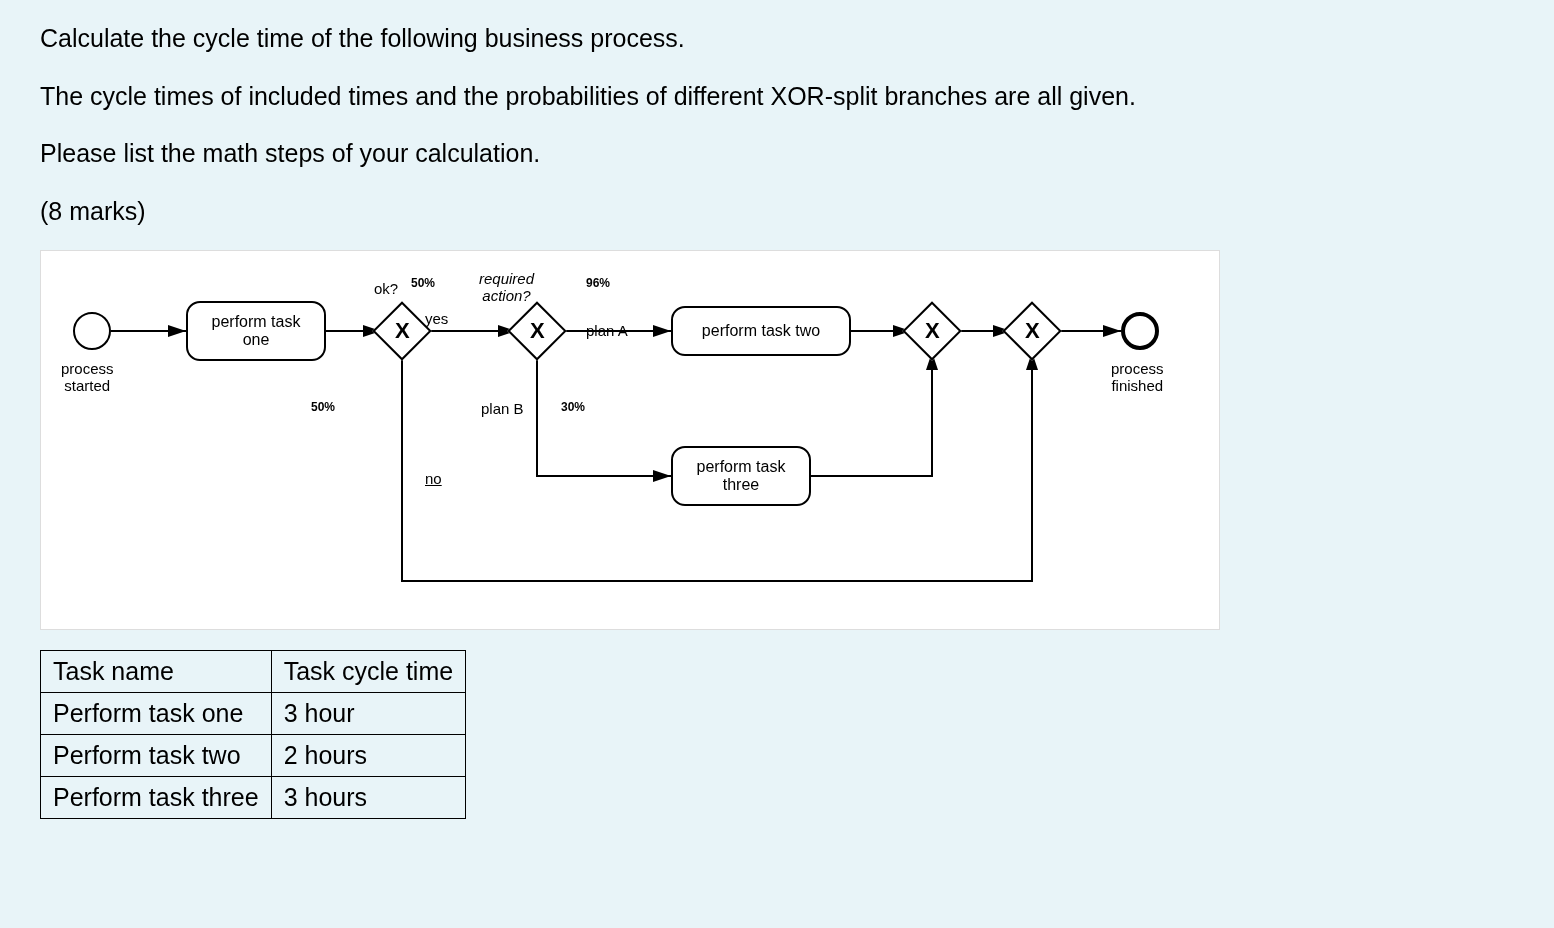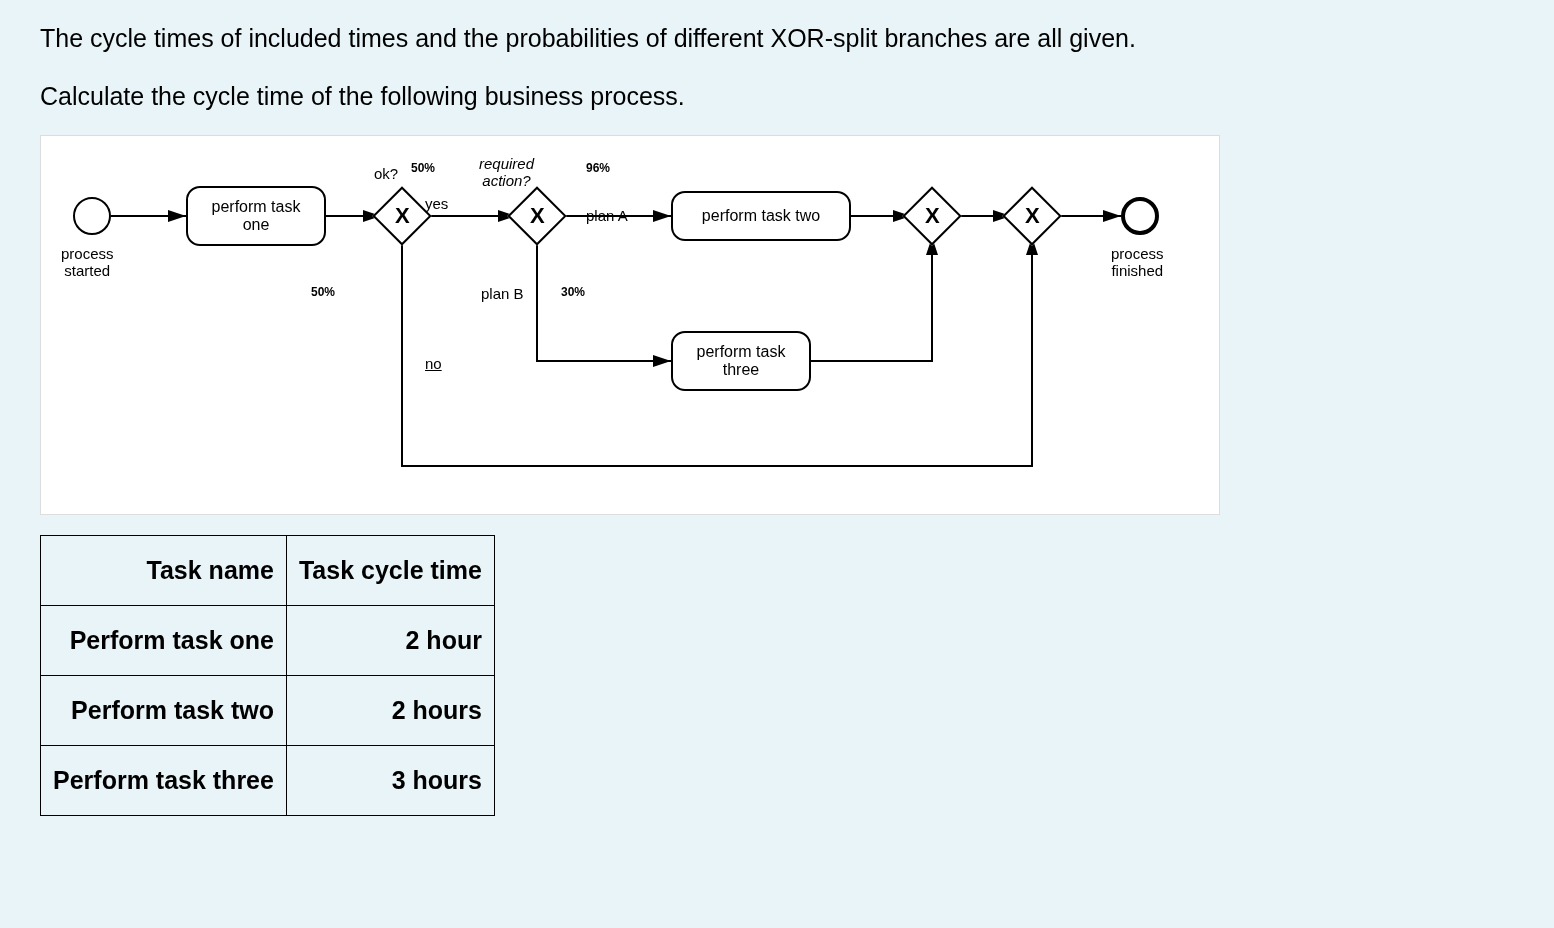--- a/index.html
+++ b/index.html
@@ -83,34 +83,35 @@
   .flows .arrow {
     fill: #000;
     stroke: none;
   }
   table.cycle-times {
     border-collapse: collapse;
     font-size: 25px;
   }
   table.cycle-times td {
     border: 1px solid #000;
-    padding: 20px 12px;
-    text-align: right;
-    font-weight: bold;
+    padding: 6px 12px;
+    text-align: left;
   }
   table.cycle-times tr:first-child td {
     border-top: 1px solid #000;
   }
 </style>
 </head>
 <body>
 
 <div class="question-text">
+  <p>Calculate the cycle time of the following business process.</p>
   <p>The cycle times of included times and the probabilities of different XOR-split branches are all given.</p>
-  <p>Calculate the cycle time of the following business process.</p>
+  <p>Please list the math steps of your calculation.</p>
+  <p>(8 marks)</p>
 </div>
 
 <div class="diagram">
 
   <svg class="flows">
     <defs>
       <marker id="ah" markerWidth="10" markerHeight="10" refX="9" refY="3" orient="auto">
         <path class="arrow" d="M0,0 L9,3 L0,6 Z"></path>
       </marker>
     </defs>
@@ -188,21 +189,21 @@
 </div>
 
 <table class="cycle-times">
   <tbody>
       <tr>
     <td>Task name</td>
     <td>Task cycle time</td>
   </tr>
   <tr>
     <td>Perform task one</td>
-    <td>2 hour</td>
+    <td>3 hour</td>
   </tr>
   <tr>
     <td>Perform task two</td>
     <td>2 hours</td>
   </tr>
   <tr>
     <td>Perform task three</td>
     <td>3 hours</td>
   </tr>
 </tbody>

